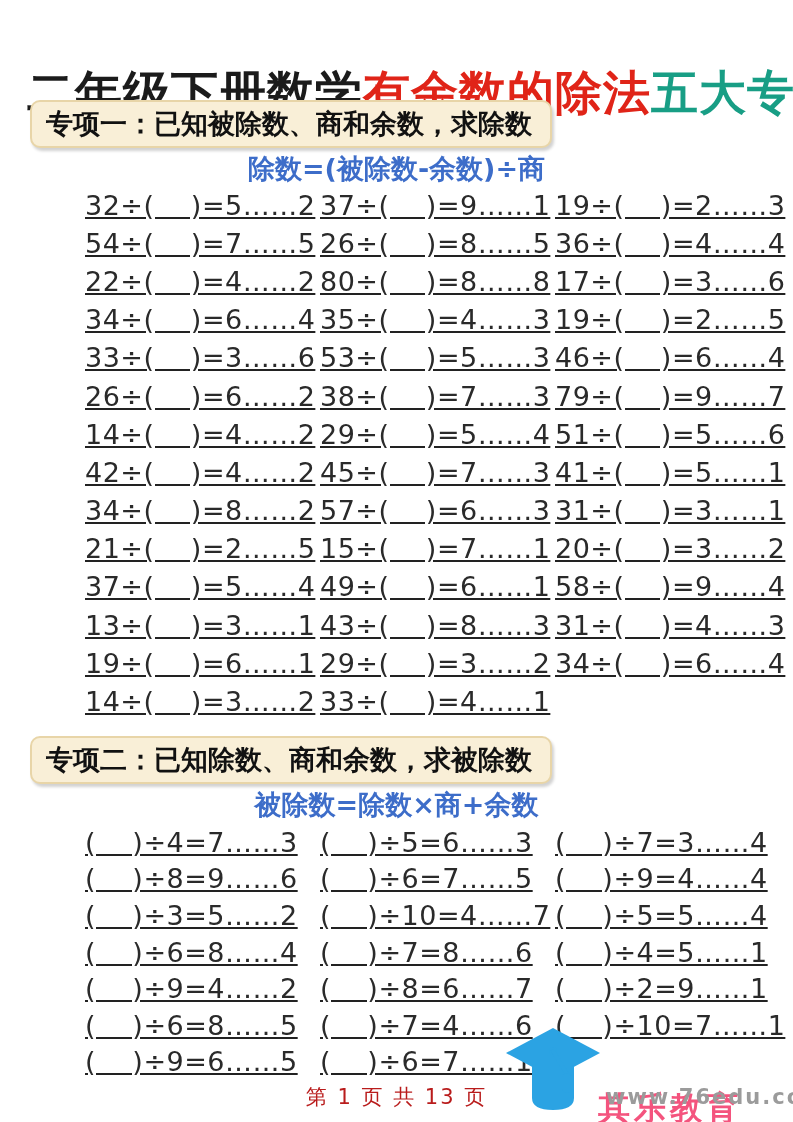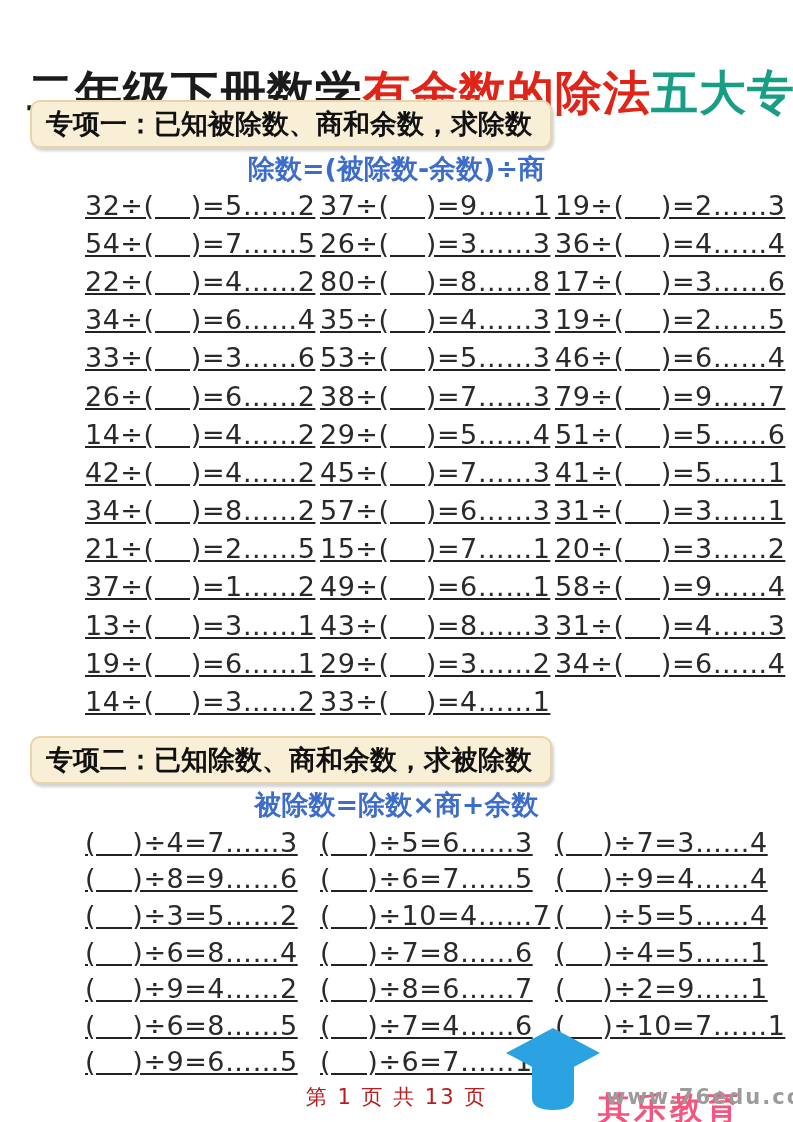--- a/index.html
+++ b/index.html
@@ -80,21 +80,21 @@
     <span class="t-black">二年级下册数学</span><span class="t-red">有余数的除法</span><span class="t-teal">五大专项</span>
   </h1>
 
   <div class="sec-header sec1-header">专项一：已知被除数、商和余数，求除数</div>
   <div class="formula formula1">除数=(被除数-余数)÷商</div>
   <div class="grid grid1">
       <div class="problem">32÷(    )=5……2</div>
       <div class="problem">37÷(    )=9……1</div>
       <div class="problem">19÷(    )=2……3</div>
       <div class="problem">54÷(    )=7……5</div>
-      <div class="problem">26÷(    )=3……3</div>
+      <div class="problem">26÷(    )=8……5</div>
       <div class="problem">36÷(    )=4……4</div>
       <div class="problem">22÷(    )=4……2</div>
       <div class="problem">80÷(    )=8……8</div>
       <div class="problem">17÷(    )=3……6</div>
       <div class="problem">34÷(    )=6……4</div>
       <div class="problem">35÷(    )=4……3</div>
       <div class="problem">19÷(    )=2……5</div>
       <div class="problem">33÷(    )=3……6</div>
       <div class="problem">53÷(    )=5……3</div>
       <div class="problem">46÷(    )=6……4</div>
@@ -106,21 +106,21 @@
       <div class="problem">51÷(    )=5……6</div>
       <div class="problem">42÷(    )=4……2</div>
       <div class="problem">45÷(    )=7……3</div>
       <div class="problem">41÷(    )=5……1</div>
       <div class="problem">34÷(    )=8……2</div>
       <div class="problem">57÷(    )=6……3</div>
       <div class="problem">31÷(    )=3……1</div>
       <div class="problem">21÷(    )=2……5</div>
       <div class="problem">15÷(    )=7……1</div>
       <div class="problem">20÷(    )=3……2</div>
-      <div class="problem">37÷(    )=1……2</div>
+      <div class="problem">37÷(    )=5……4</div>
       <div class="problem">49÷(    )=6……1</div>
       <div class="problem">58÷(    )=9……4</div>
       <div class="problem">13÷(    )=3……1</div>
       <div class="problem">43÷(    )=8……3</div>
       <div class="problem">31÷(    )=4……3</div>
       <div class="problem">19÷(    )=6……1</div>
       <div class="problem">29÷(    )=3……2</div>
       <div class="problem">34÷(    )=6……4</div>
       <div class="problem">14÷(    )=3……2</div>
       <div class="problem">33÷(    )=4……1</div>

